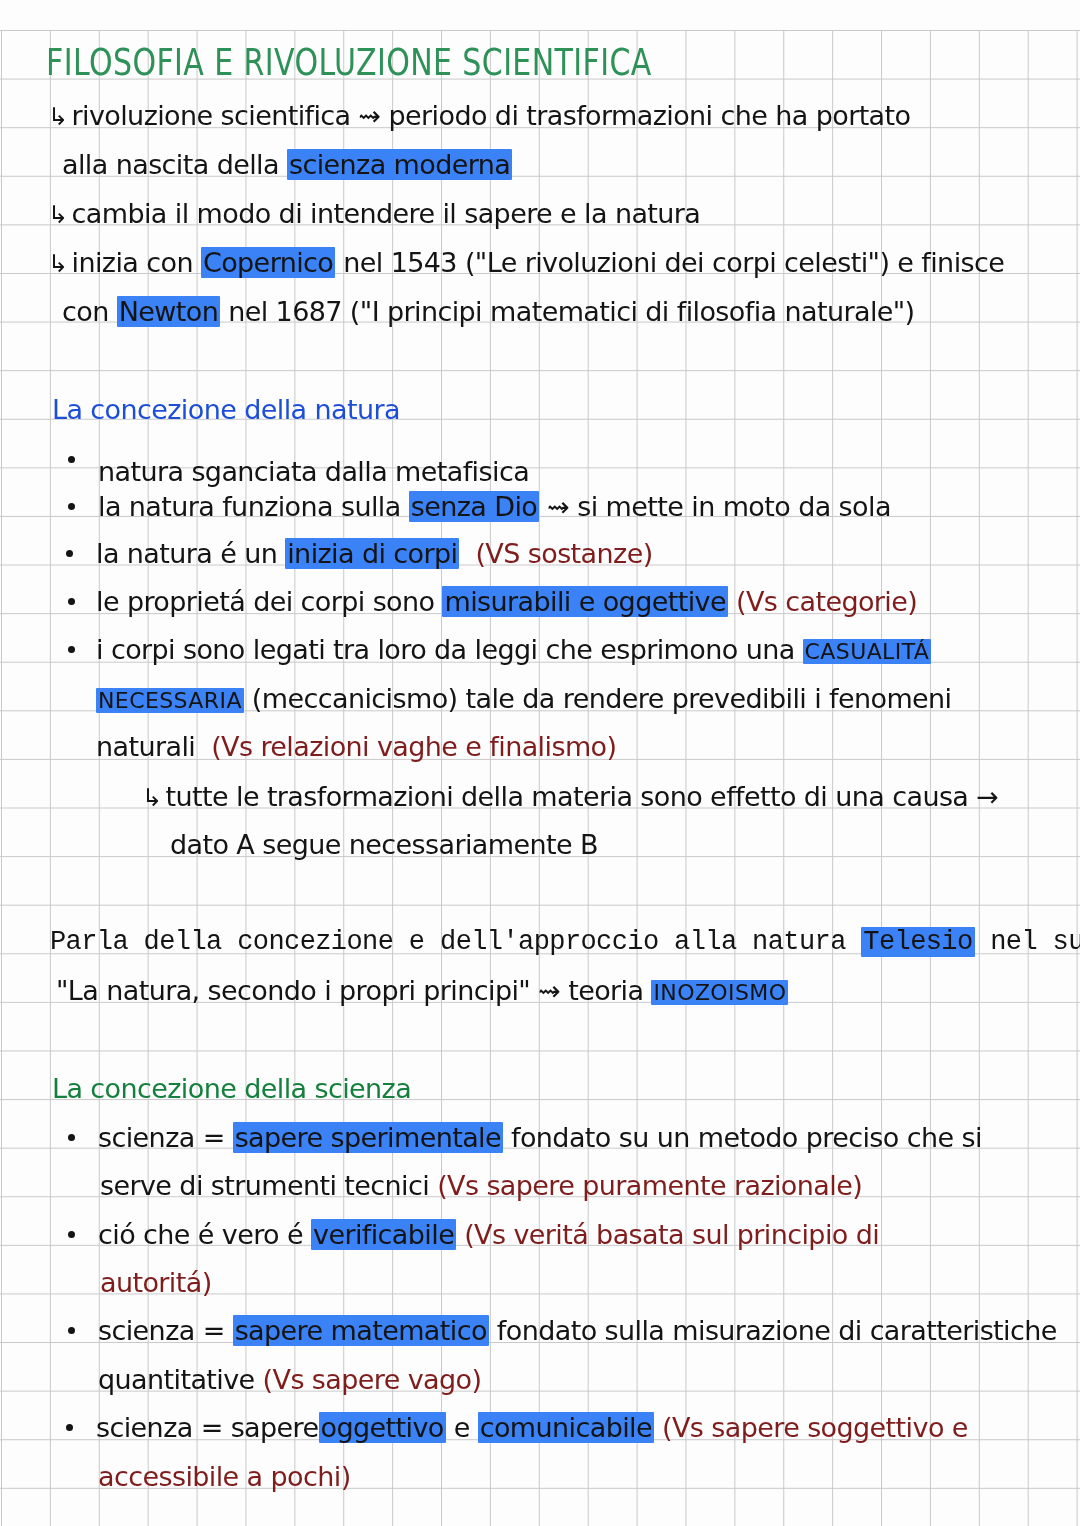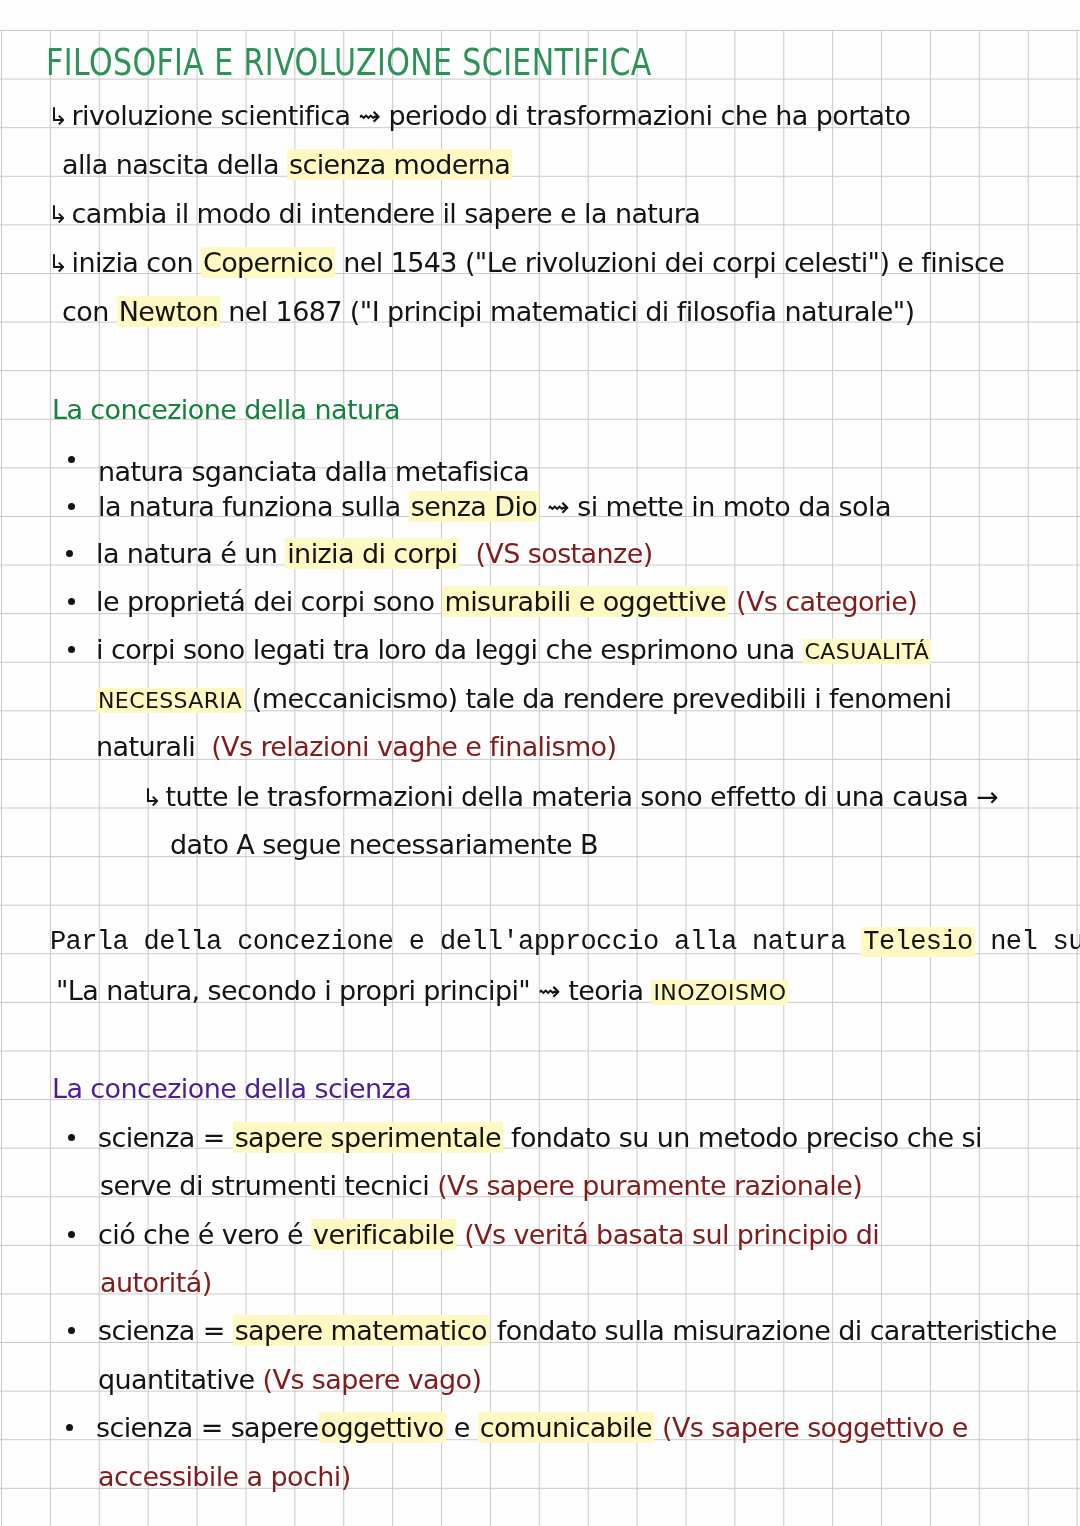--- a/index.html
+++ b/index.html
@@ -17,24 +17,24 @@
   .top-blank {
     position: absolute; left: 0; top: 0; width: 1080px; height: 30px; background: #fdfdfd;
   }
   .line {
     position: absolute; white-space: nowrap; font-size: 27px; line-height: 36px;
     letter-spacing: -0.6px; transform-origin: left center;
   }
   .title {
     font-size: 38px; color: #2e9158; letter-spacing: 0.5px; transform: scaleX(0.79);
   }
-  .h-natura { color: #15803d; font-size: 27px; }
-  .h-scienza { color: #4c1d95; font-size: 27px; }
+  .h-natura { color: #1d4ed8; font-size: 27px; }
+  .h-scienza { color: #15803d; font-size: 27px; }
   .blue { color: #7f1d1d; }
-  .hl { background: #fef9c3; border-radius: 1px; padding: 0 2px; }
+  .hl { background: #3b82f6; border-radius: 1px; padding: 0 2px; }
   .caps { font-size: 22px; letter-spacing: 0.4px; }
   .arrow { font-size: 24px; margin-right: 4px; }
   .bullet {
     position: absolute; width: 7px; height: 7px; border-radius: 50%; background: #141414;
   }
 </style>
 </head>
 <body>
 
 <div class="top-blank"></div>

